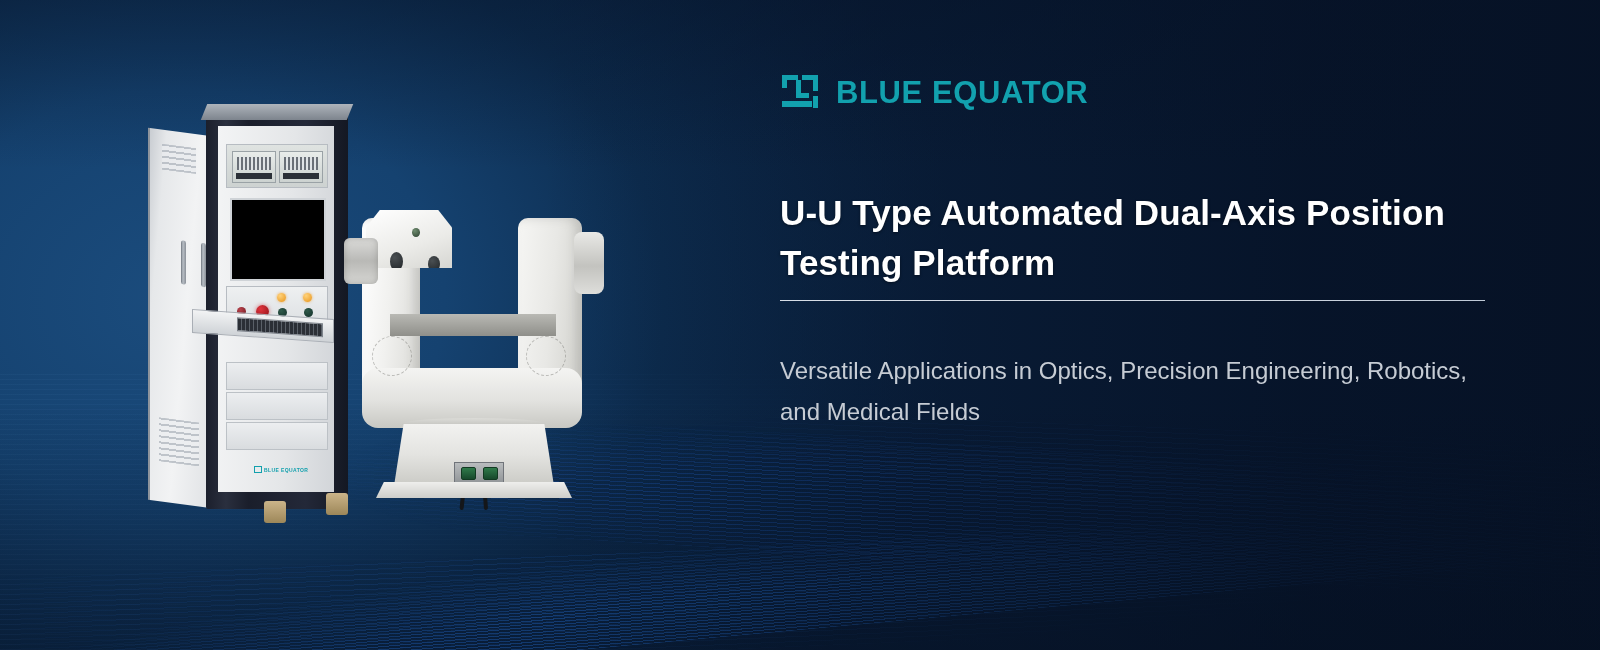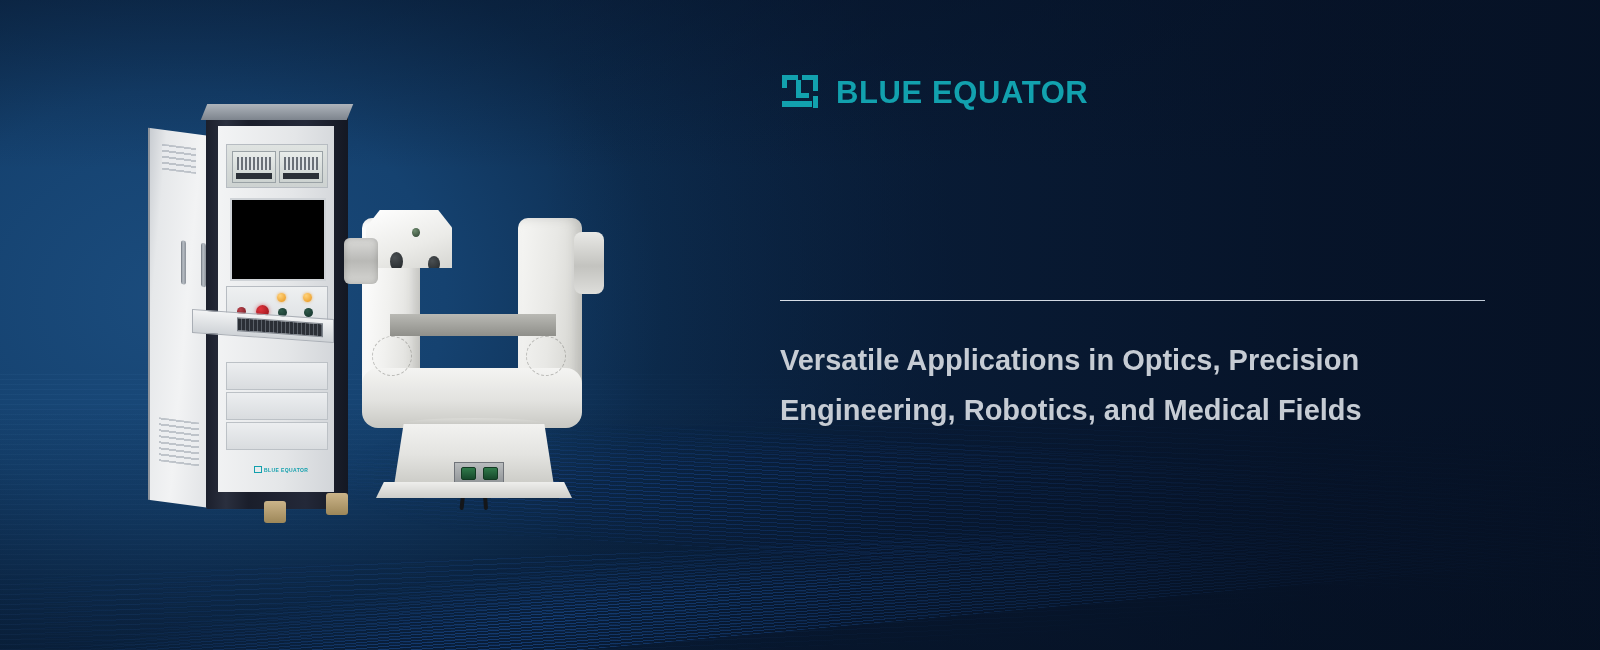--- a/index.html
+++ b/index.html
@@ -249,22 +249,22 @@
     color:#ffffff;font-size:35px;font-weight:bold;line-height:1.42;
     letter-spacing:.1px;
     text-shadow:0 1px 3px rgba(0,0,0,.45);
   }
   .rule{
     position:absolute;top:300px;left:0;width:705px;height:1px;
     background:linear-gradient(90deg,#e9eef5 0%,#dfe6ef 70%,#cfd9e6 100%);
     opacity:.92;
   }
   .subtitle{
-    position:absolute;top:336px;left:0;width:720px;
-    color:#c6ccd4;font-size:29px;line-height:1.72;font-weight:bold;
+    position:absolute;top:350px;left:0;width:720px;
+    color:#c6ccd4;font-size:24px;line-height:1.72;font-weight:normal;
   }
 </style>
 </head>
 <body>
 
 <div id="banner">
 
   <div class="waves">
     <div class="wave stripes-c" id="w4"></div>
     <div class="wave stripes-b" id="w2"></div>
@@ -366,19 +366,20 @@
           <path d="M2 3 h16 v5 h-11 v8 h-5 z"></path>
           <path d="M22 3 h16 v16 h-5 v-11 h-11 z"></path>
           <path d="M16 8 h5 v13 h8 v5 h-13 z"></path>
           <path d="M2 29 h30 v6 h-30 z"></path>
           <path d="M33 24 h5 v12 h-5 z"></path>
         </g>
       </svg>
       <div class="brand-name">BLUE EQUATOR</div>
     </div>
 
+    <div class="title">U-U Type Automated Dual-Axis Position Testing Platform</div>
 
     <div class="rule"></div>
 
     <div class="subtitle">Versatile Applications in Optics, Precision Engineering, Robotics, and Medical Fields</div>
 
   </div>
 </div>
 
 </body></html>

